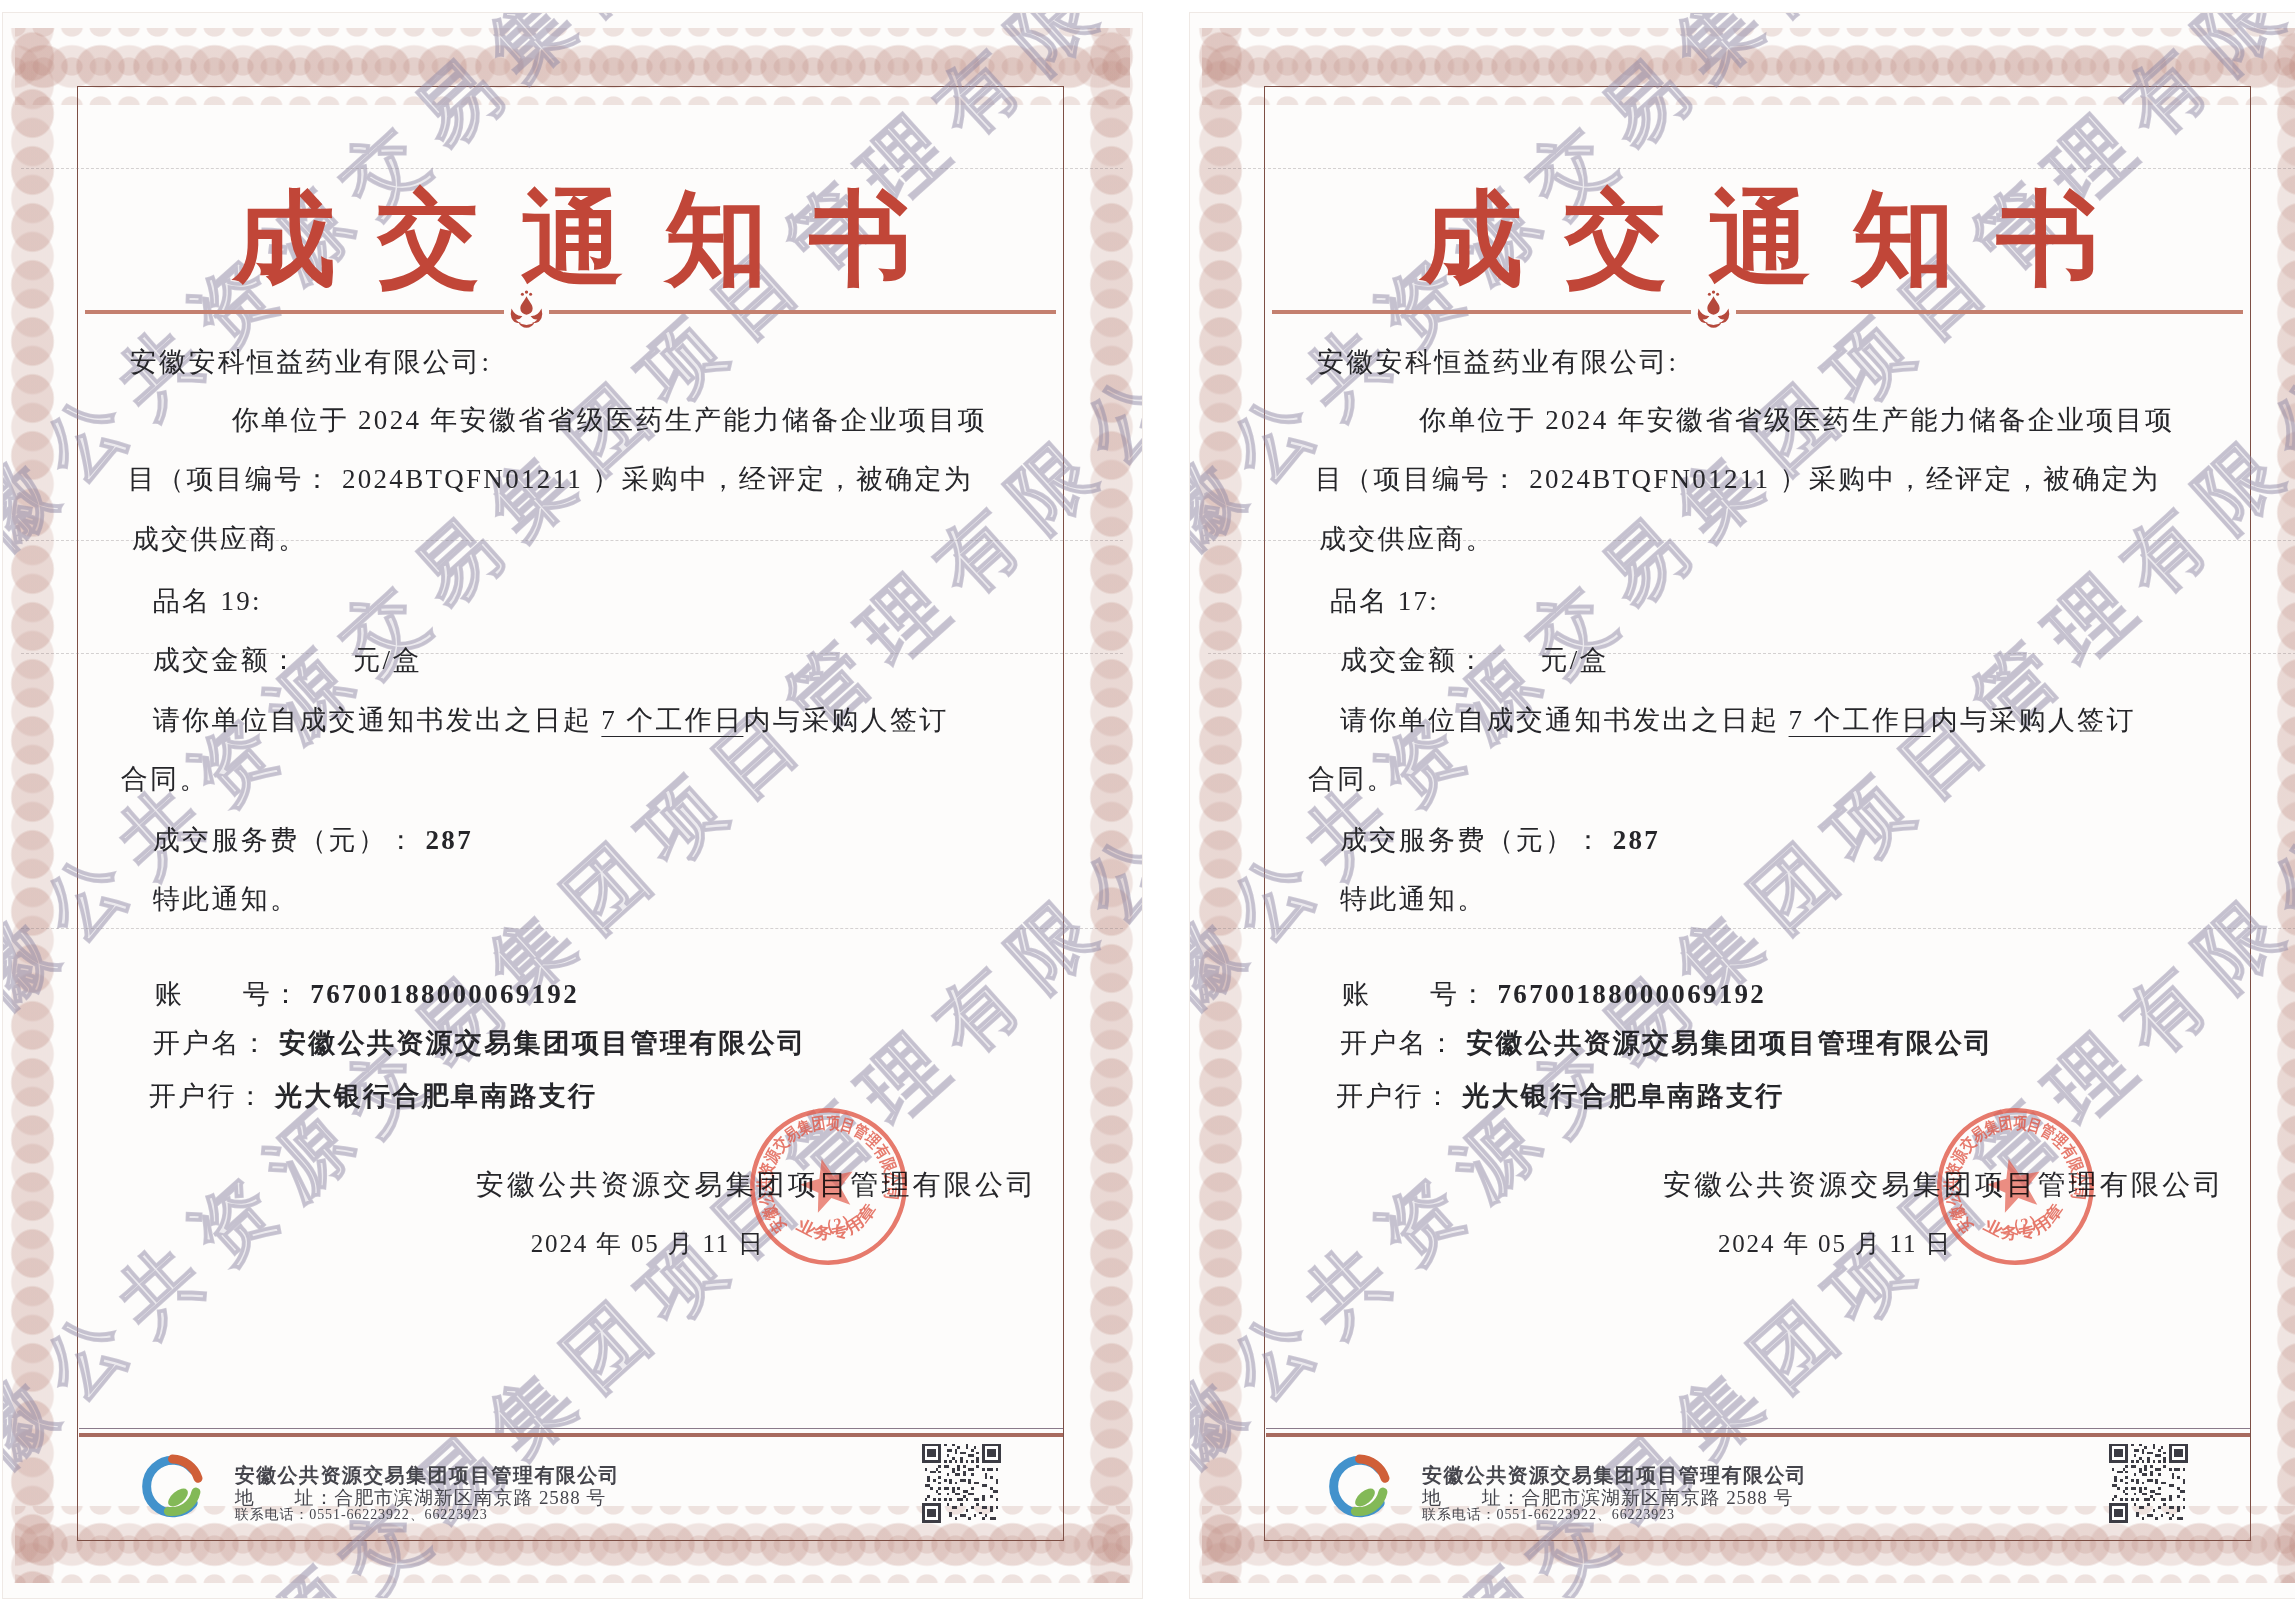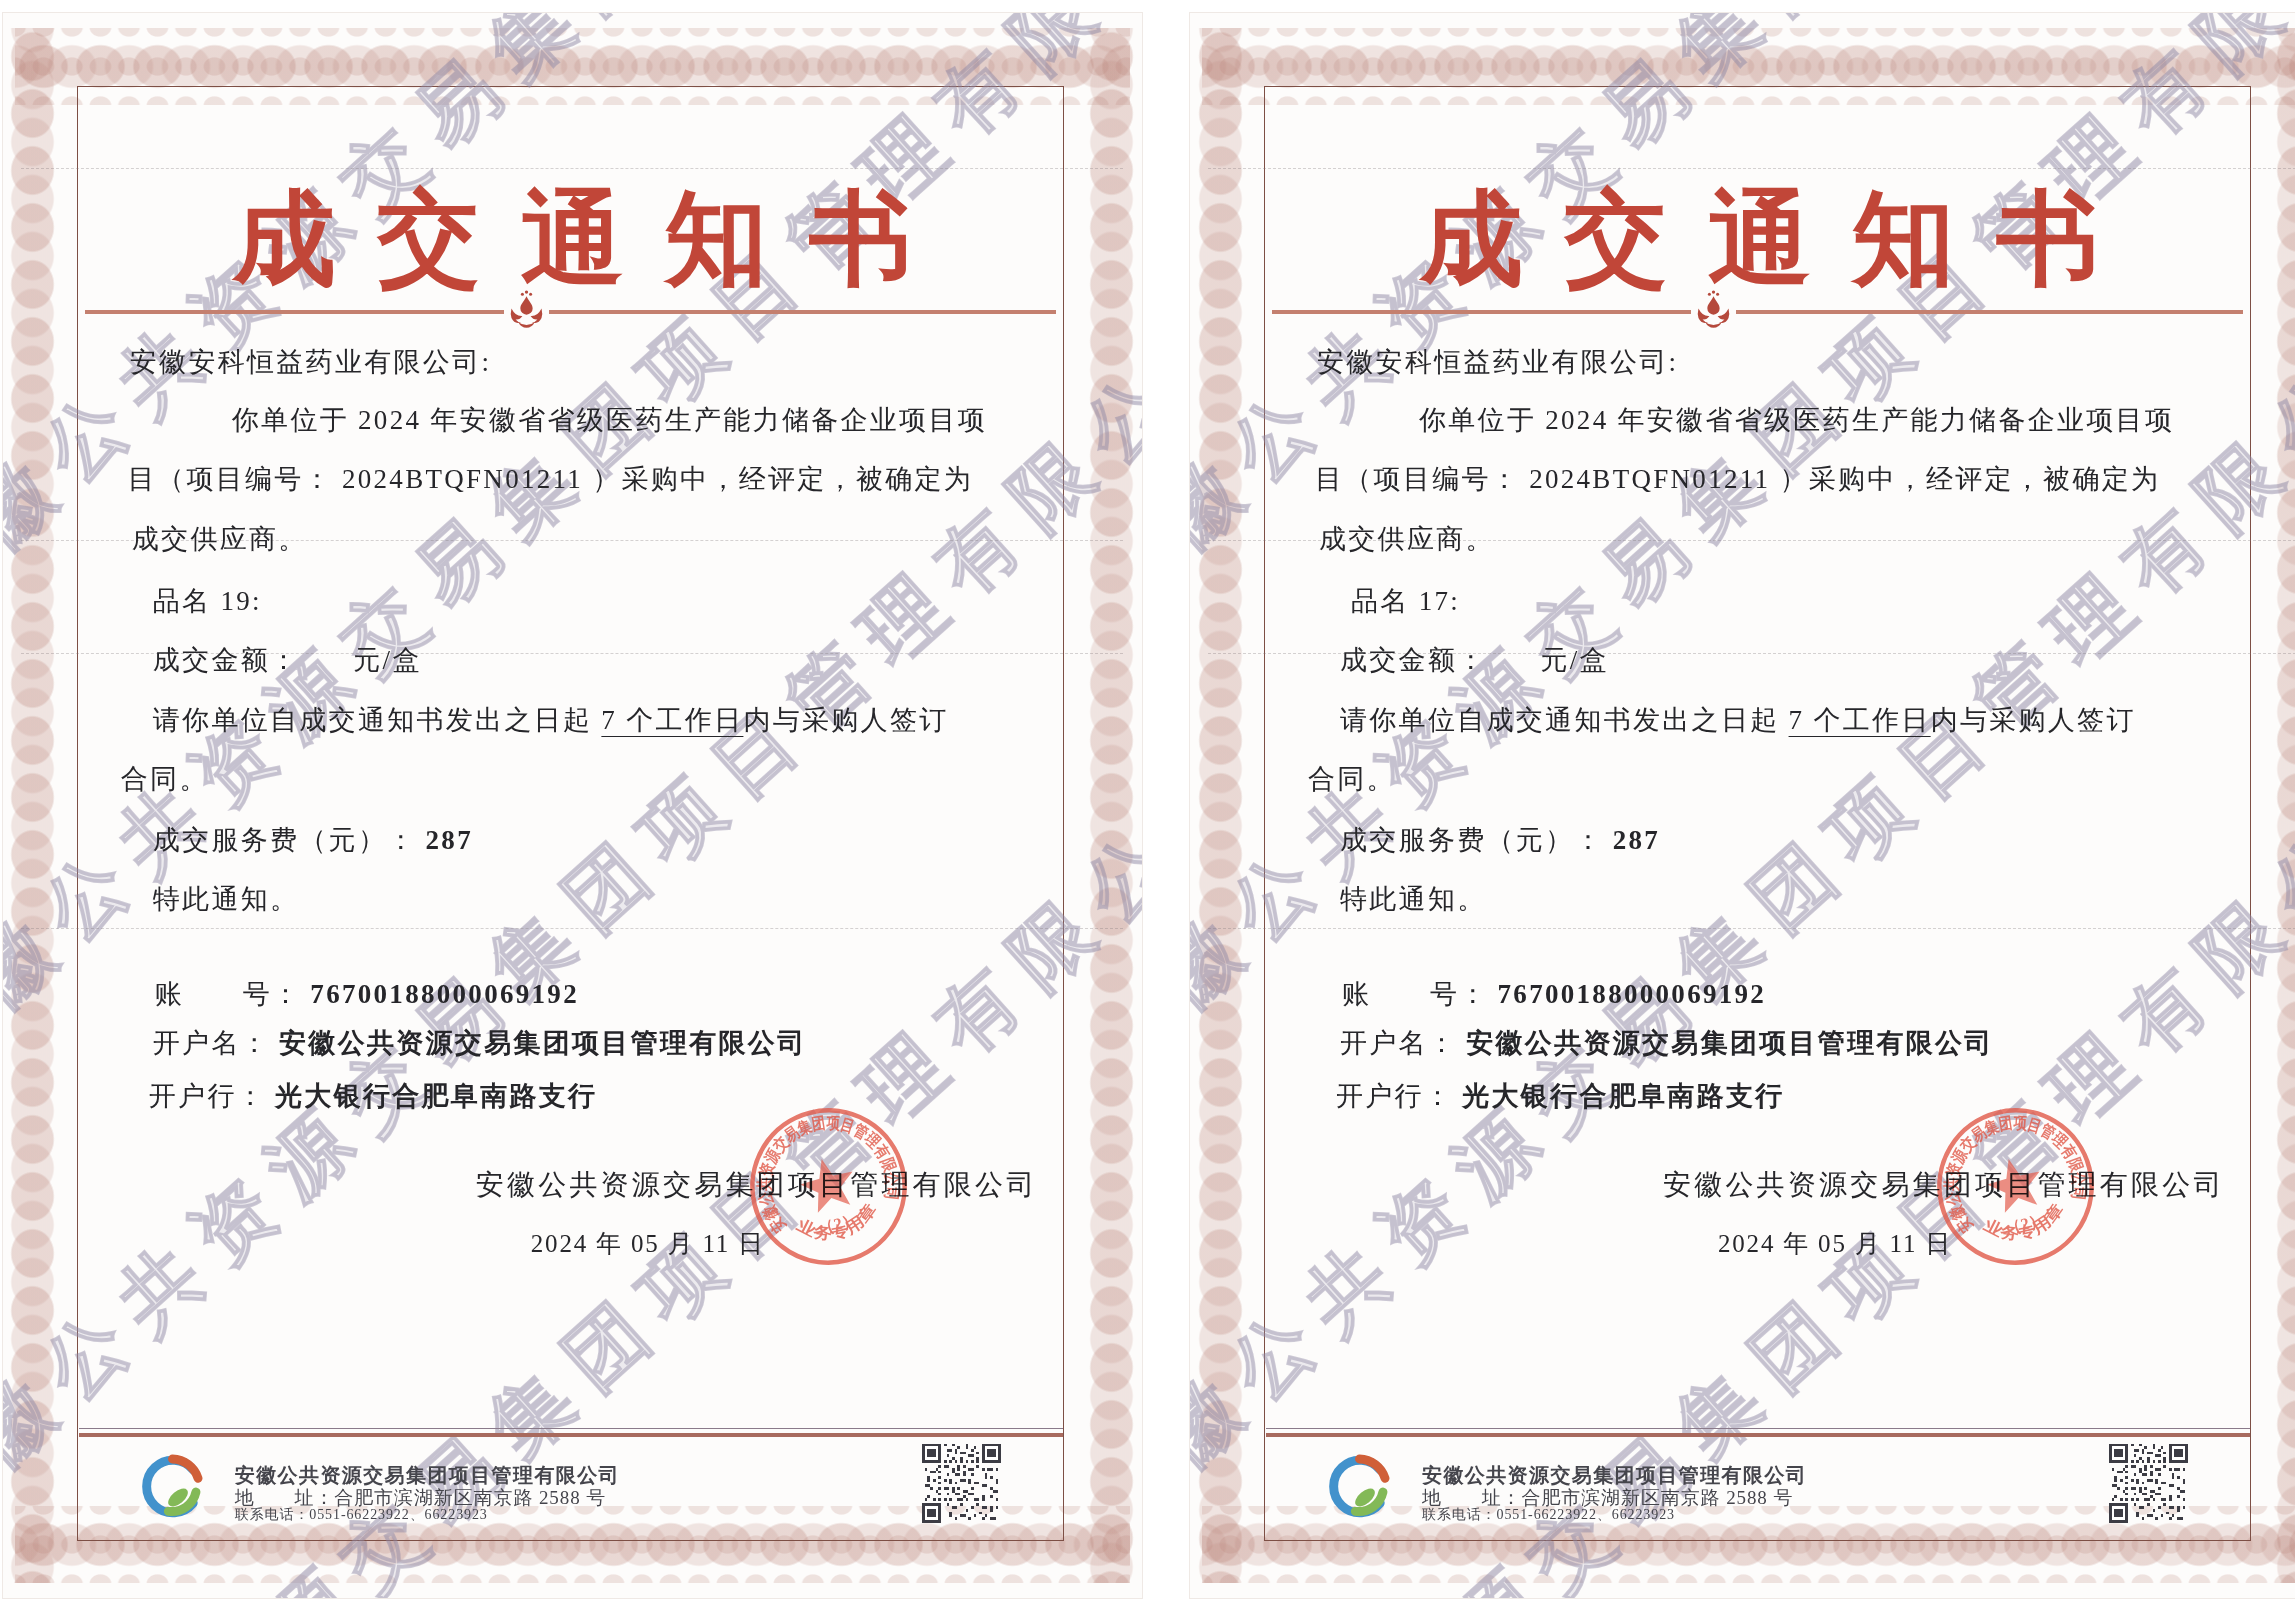--- a/index.html
+++ b/index.html
@@ -223,21 +223,21 @@
         <path d="M8 30 q6 12 16 11 q-4 6 -10 5 q3 4 8 4 q-9 4 -14 -6 q-2 -6 0 -14 z"></path>
         <path d="M52 30 q-6 12 -16 11 q4 6 10 5 q-3 4 -8 4 q9 4 14 -6 q2 -6 0 -14 z"></path>
         <path d="M18 50 q12 8 24 0 q-4 8 -12 8 q-8 0 -12 -8 z"></path>
       </g>
     </svg>
 
     <div class="bline" style="top:333px;left:127px">安徽安科恒益药业有限公司:</div>
     <div class="bline" style="top:391px;left:229px">你单位于 2024 年安徽省省级医药生产能力储备企业项目项</div>
     <div class="bline" style="top:450px;left:125px">目（项目编号： 2024BTQFN01211 ）采购中，经评定，被确定为</div>
     <div class="bline" style="top:510px;left:129px">成交供应商。</div>
-    <div class="bline" style="top:572px;left:161px">品名 17:</div>
+    <div class="bline" style="top:572px;left:140px">品名 17:</div>
     <div class="bline" style="top:631px;left:150px">
       <span>成交金额：</span><span class="amount-unit">元/盒</span>
     </div>
     <div class="bline" style="top:691px;left:150px">
       <span>请你单位自成交通知书发出之日起 </span><span class="uline">7 个工作日</span><span>内与采购人签订</span>
     </div>
     <div class="bline" style="top:750px;left:118px">合同。</div>
     <div class="bline" style="top:811px;left:150px">
       <span>成交服务费（元）： </span><span class="val-bold">287</span>
     </div>

